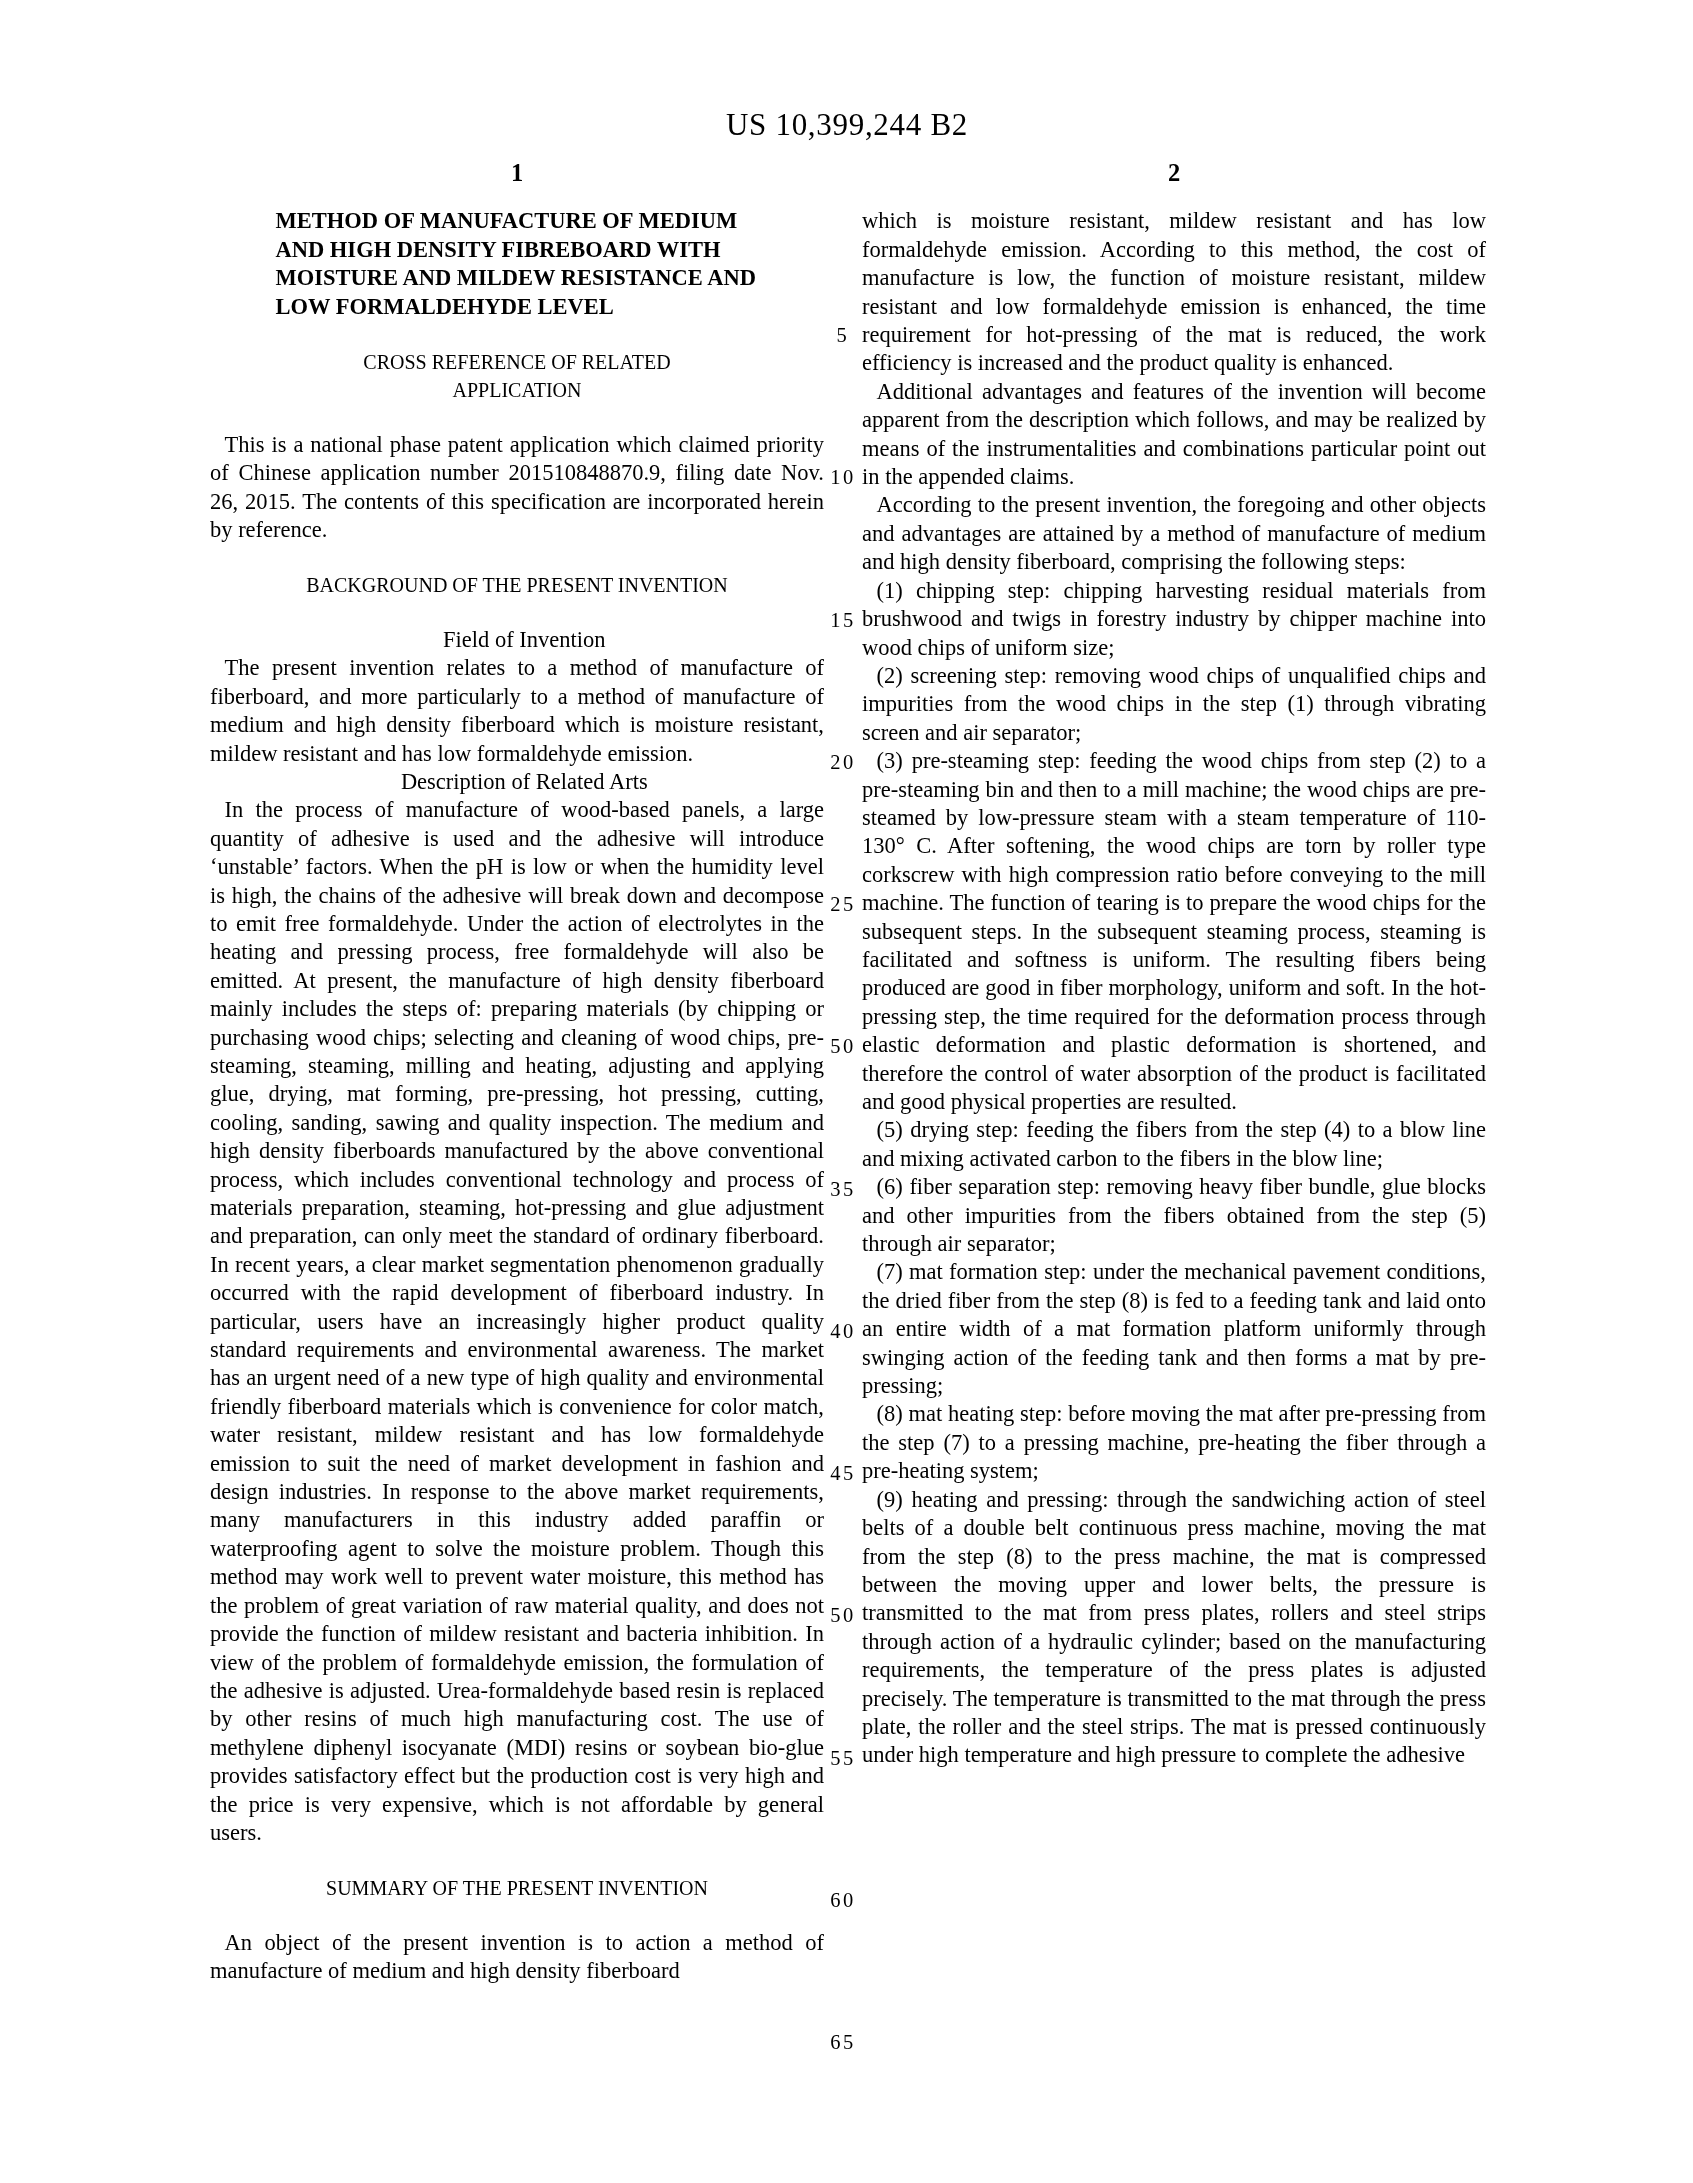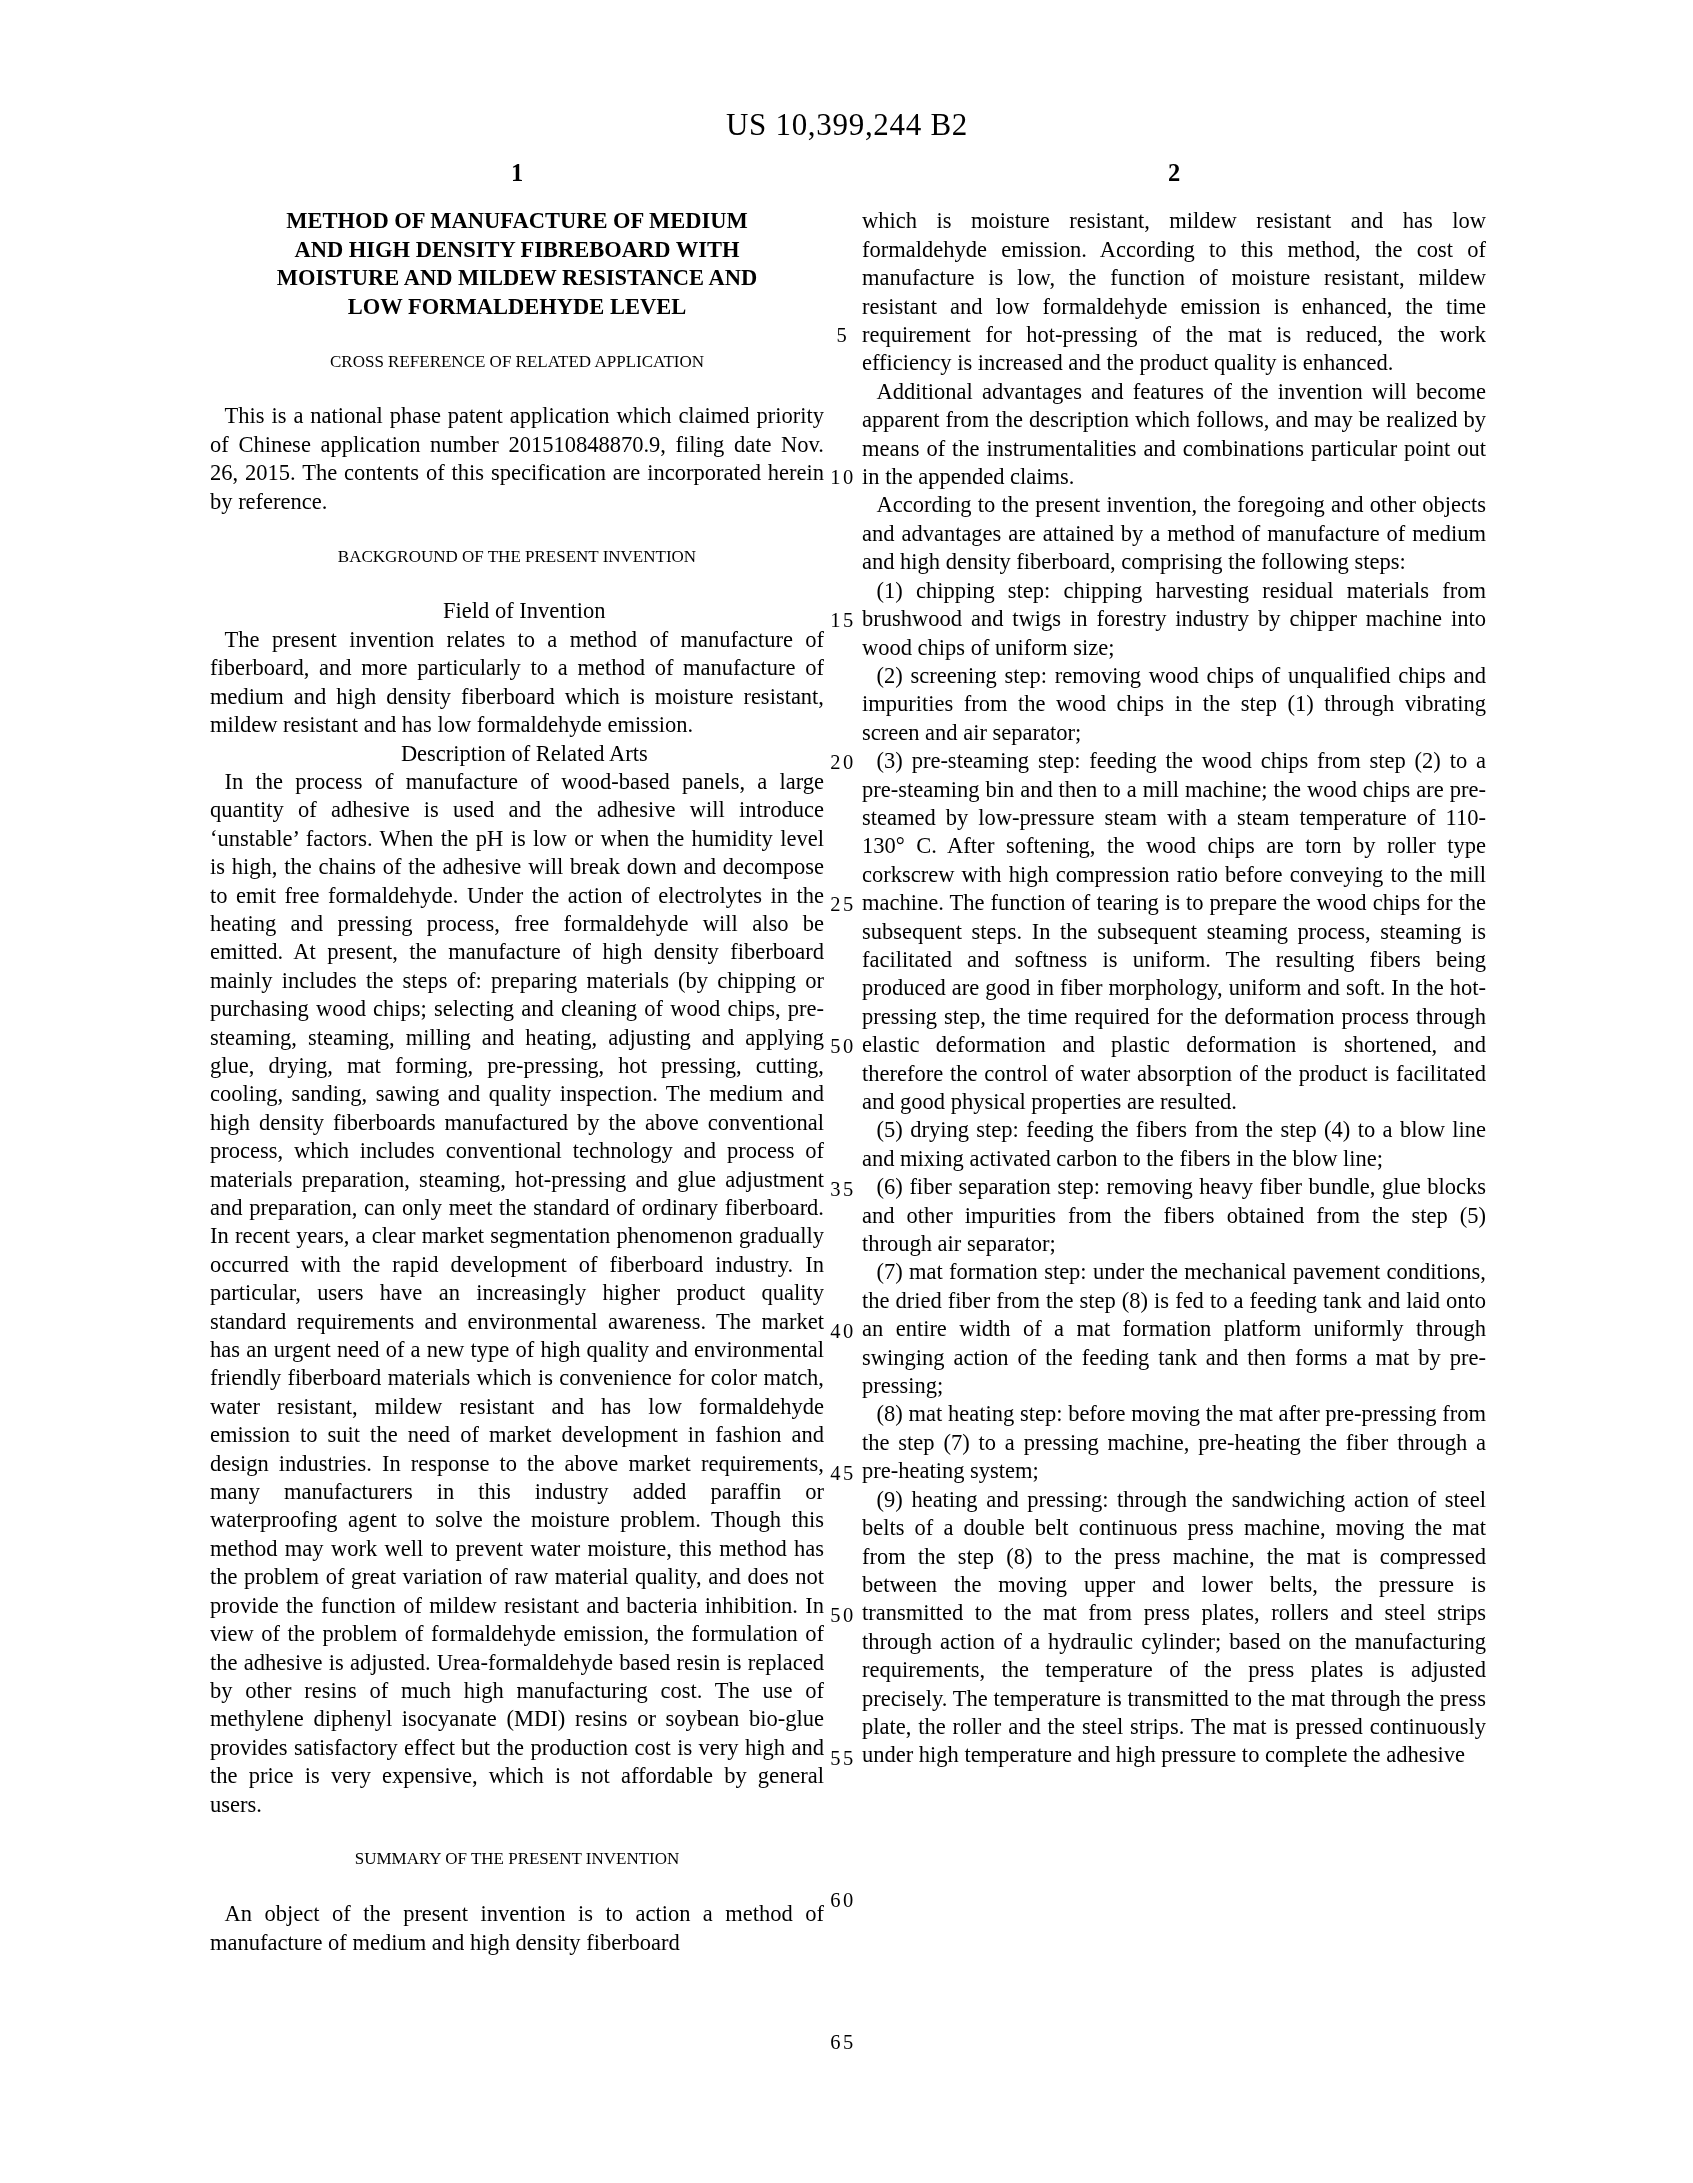--- a/index.html
+++ b/index.html
@@ -43,30 +43,30 @@
   }
   .col-number {
     text-align: center;
     font-weight: bold;
     font-size: 24.5px;
     line-height: 28.4px;
     margin: 0 0 20px 0;
   }
   .invention-title {
     font-weight: bold;
-    text-align: center;
+    text-align: left;
     max-width: 483px;
     margin: 0 auto;
     font-size: 22.5px;
     line-height: 28.4px;
   }
   .section-heading {
     text-align: center;
     margin: 26.5px auto;
-    font-size: 17px;
+    font-size: 20px;
     line-height: 28.4px;
     font-weight: normal;
   }
   .section-heading.narrow { max-width: 423px; }
   .subheading { margin: 0; text-indent: 14.6px; text-align: center; }
   .para {
     margin: 0;
     text-align: justify;
     text-indent: 14.6px;
     font-family: Liberation Serif, serif;

